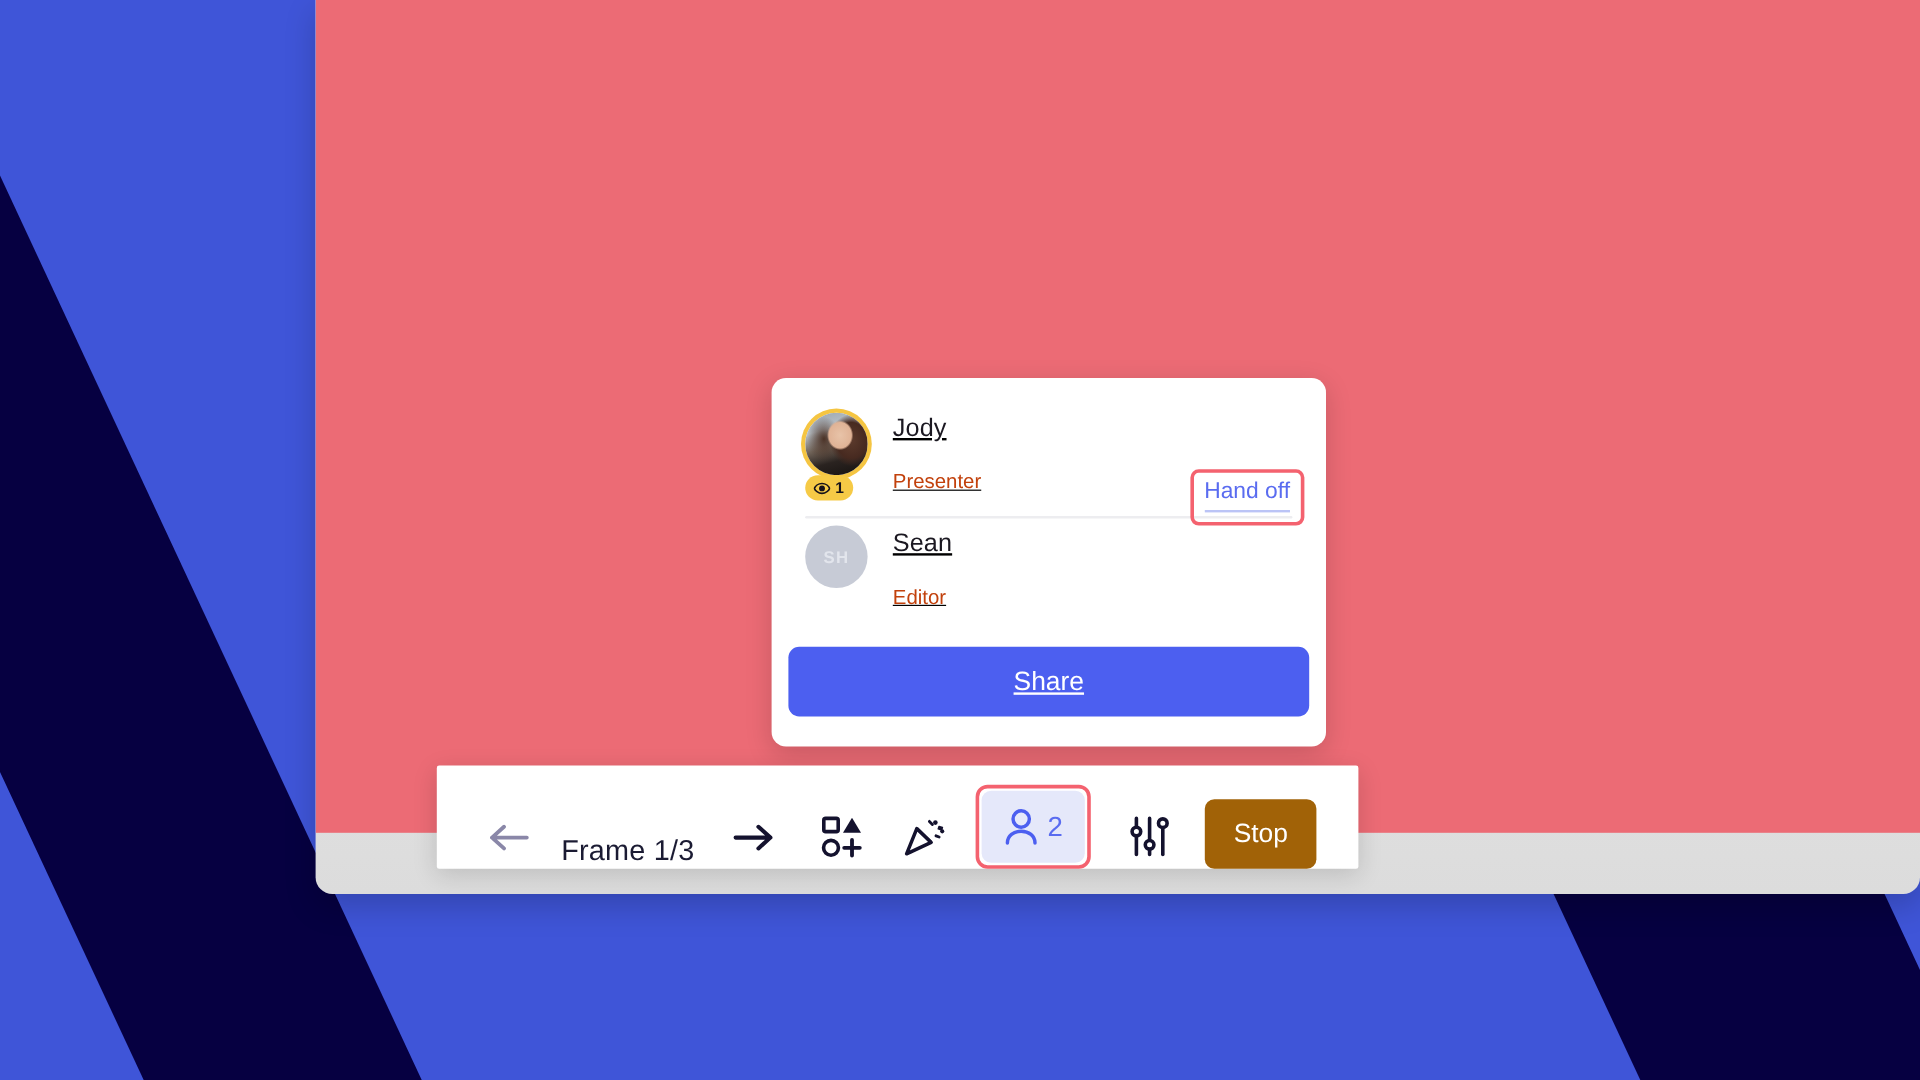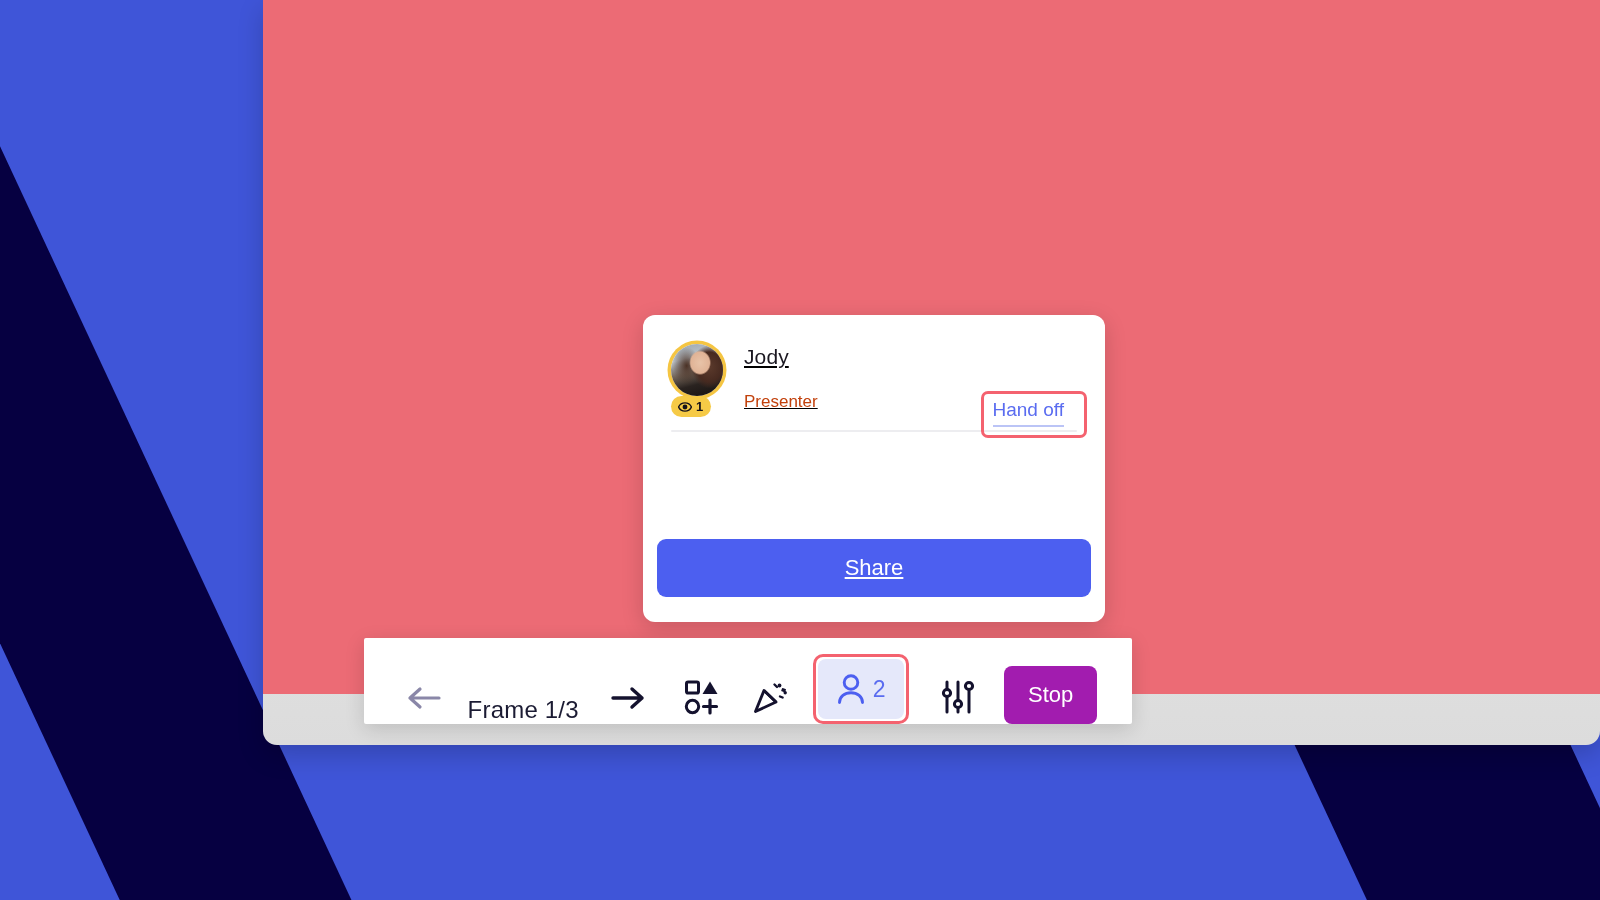--- a/index.html
+++ b/index.html
@@ -158,21 +158,21 @@
     margin-top: 20px;
   }
 
   
   #handoff-annotation {
     position: absolute;
     right: -10px;
     top: 49px;
     border: 3px solid #F4626F;
     border-radius: 7px;
-    padding: 5px 20px 8px 9px;
+    padding: 5px 9px 8px 9px;
     background: transparent;
     text-align: right;
   }
   #handoff-link {
     font-size: 19px;
     color: #5A6CF0;
     text-decoration: none;
     border-bottom: 2px solid #BBC4F6;
     padding-bottom: 4px;
     display: inline-block;
@@ -265,21 +265,21 @@
     font-size: 23px;
     color: #5A6CF0;
   }
 
   #settings-button { width: 62px; height: 54px; margin-left: 22px; }
 
   #stop-button {
     margin-left: 20px;
     width: 107px;
     height: 58px;
-    background: #a21caf;
+    background: #a16207;
     color: #ffffff;
     border: none;
     border-radius: 8px;
     font-size: 22px;
     cursor: pointer;
     font-family: "Liberation Sans", sans-serif;
   }
 </style>
 </head>
 <body>
@@ -314,20 +314,29 @@
       <div class="person-role">Presenter</div>
     </div>
 
     <div id="handoff-annotation">
       <a id="handoff-link" href="#">Hand off</a>
     </div>
   </div>
 
   <div class="card-divider"></div>
 
+  <div class="person-row">
+    <div class="avatar-wrap">
+      <div class="avatar-initials">SH</div>
+    </div>
+    <div class="person-text">
+      <div class="person-name">Sean</div>
+      <div class="person-role">Editor</div>
+    </div>
+  </div>
 
   <button id="share-button">Share</button>
 </div>
 
 <div id="presenter-toolbar">
 
   <button class="tb-item" id="prev-frame-button">
     <svg width="38" height="30" viewBox="0 0 38 30">
       <path d="M34 15H5M5 15l10-9M5 15l10 9" fill="none" stroke="#8A87A8" stroke-width="3.2" stroke-linecap="round" stroke-linejoin="round"></path>
     </svg>

